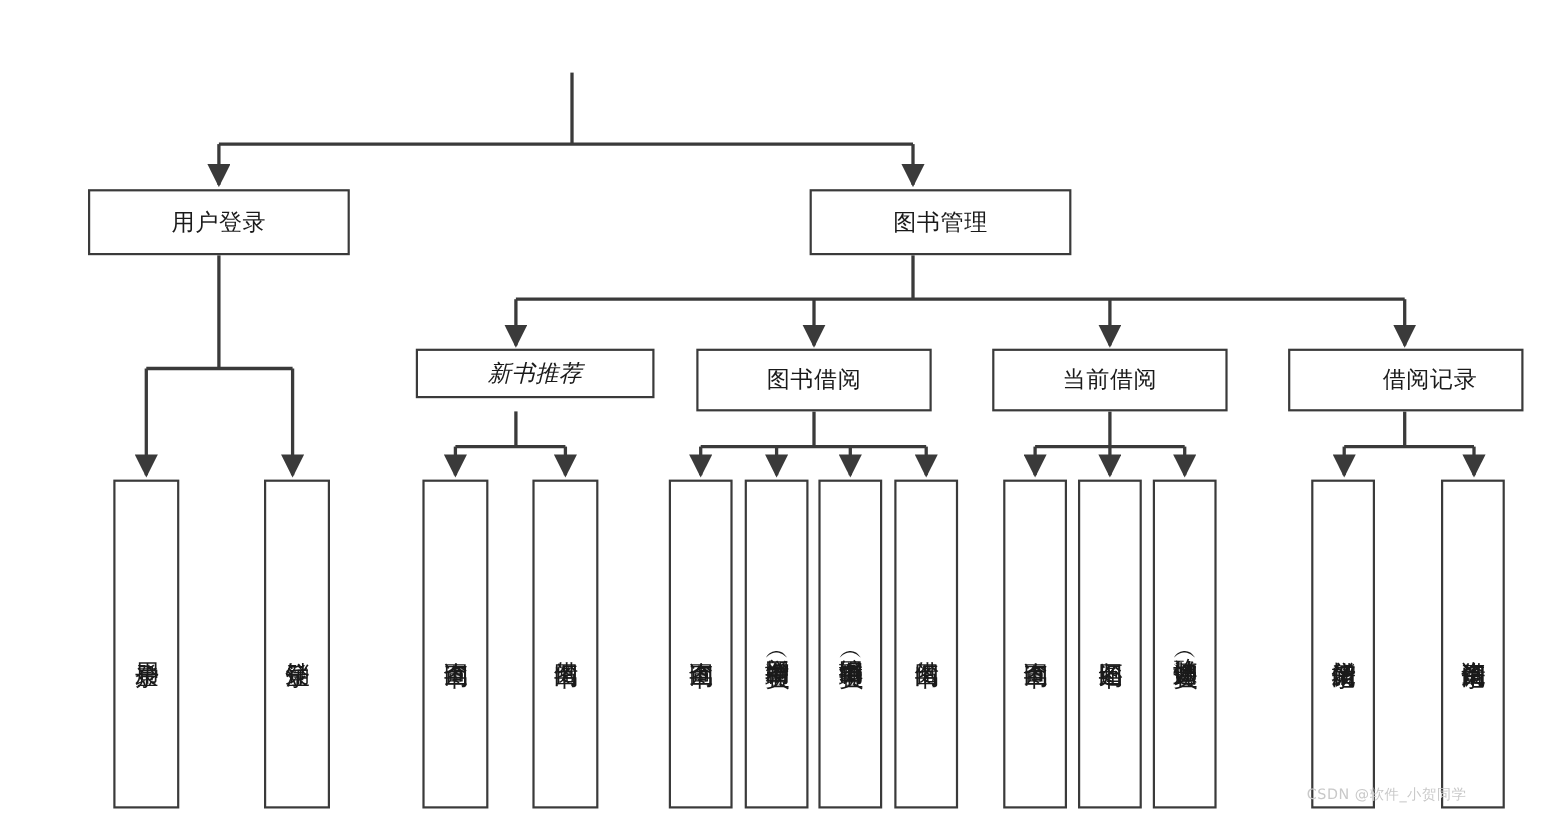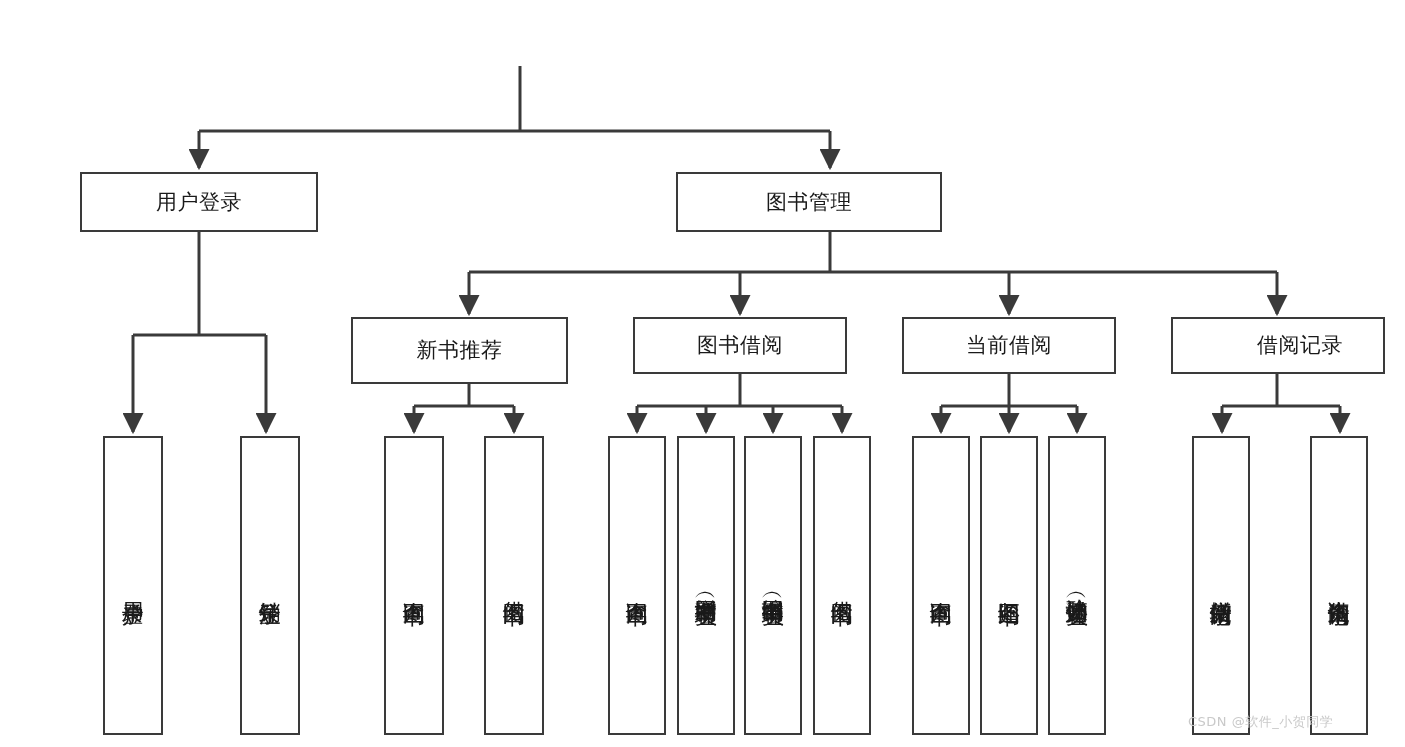--- a/index.html
+++ b/index.html
@@ -130,25 +130,25 @@
       <path d="M 1222 406 L 1340 406"></path>
       <path d="M 1222 406 L 1222 432" marker-end="url(#arrow)"></path>
       <path d="M 1340 406 L 1340 432" marker-end="url(#arrow)"></path>
     </g>
   </svg>
 
 
   <div class="node horiz" style="left:80px; top:172px; width:238px; height:60px;">
     <span class="label">用户登录</span>
   </div>
-  <div class="node horiz" style="left:676px; top:172px; width:266px; height:60px;">
+  <div class="node horiz" style="left:736px; top:172px; width:238px; height:60px;">
     <span class="label">图书管理</span>
   </div>
 
-  <div class="node horiz" style="left:351px; top:317px; width:217px; height:67px;">
+  <div class="node horiz" style="left:378px; top:317px; width:217px; height:45px;font-style:italic;">
     <span class="label">新书推荐</span>
   </div>
   <div class="node horiz" style="left:633px; top:317px; width:214px; height:57px;">
     <span class="label">图书借阅</span>
   </div>
   <div class="node horiz" style="left:902px; top:317px; width:214px; height:57px;">
     <span class="label">当前借阅</span>
   </div>
   <div class="node horiz" style="left:1171px; top:317px; width:214px; height:57px;padding-left:44px;">
     <span class="label">借阅记录</span>

